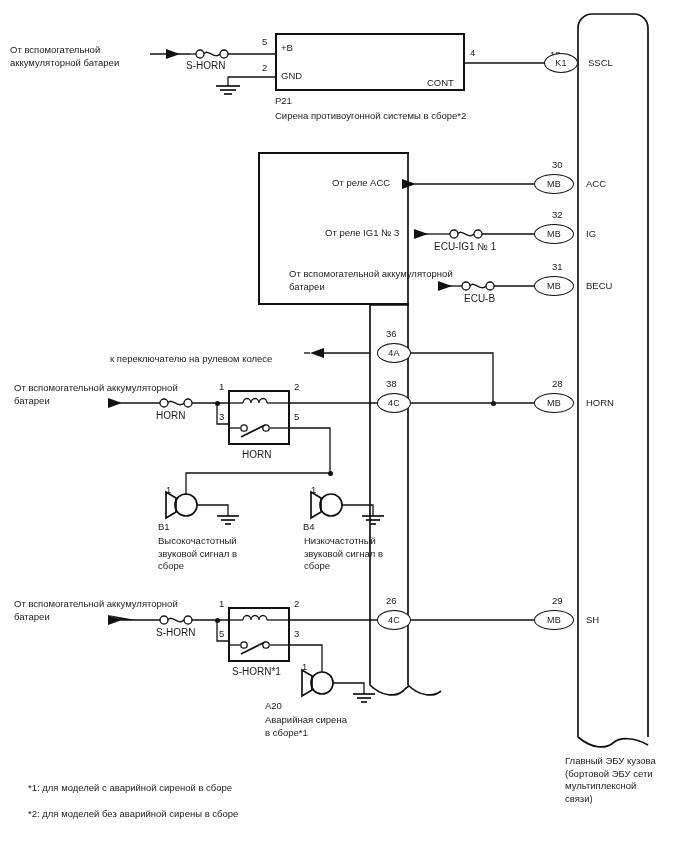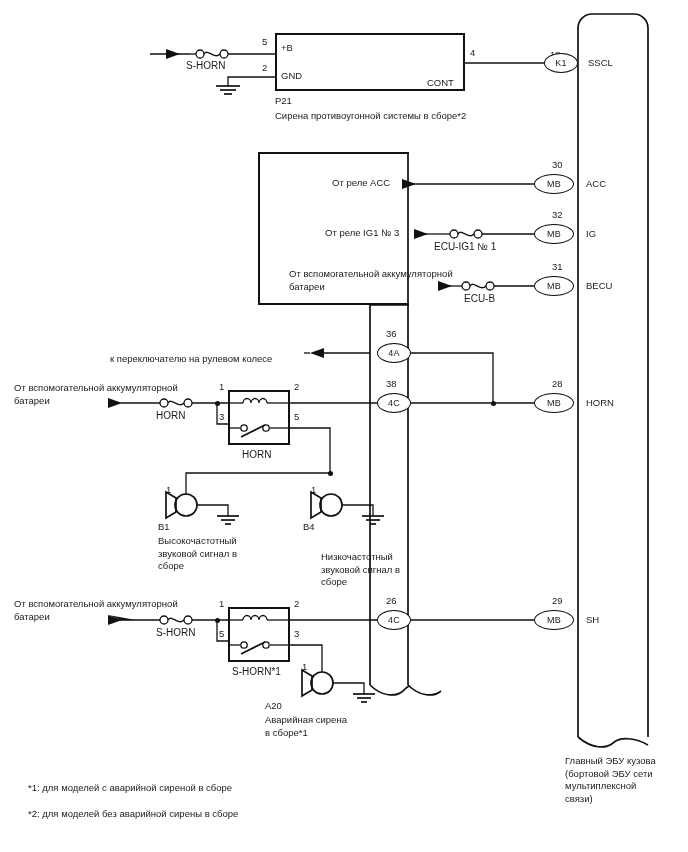--- a/index.html
+++ b/index.html
@@ -43,20 +43,22 @@
     <path class="st2" d="M408,685 C420,697 434,697 441,691"></path>
   </svg>
 
   <div class="box" style="left:258px;top:152px;width:151px;height:153px;border-right:none;"></div>
 
   <svg style="left:0;top:0;width:688px;height:852px;">
     <path class="st2" d="M409,305 L370,305 L370,685"></path>
     <path class="st2" d="M370,685 C382,697 396,697 403,691 C407,687 409,686 409,686"></path>
   </svg>
 
+  <div class="t" style="left:10px;top:44px;">От вспомогательной
+аккумуляторной батареи</div>
 
   <svg style="left:0;top:0;width:688px;height:852px;">
     <path class="st" d="M150,54 L190,54"></path>
     <path d="M166,49 L180,54 L166,59 Z" fill="#111"></path>
     <path class="st" d="M190,54 L196,54"></path>
     <path class="st" d="M228,54 L275,54"></path>
 
     <circle class="fillw" cx="200" cy="54" r="4"></circle>
     <circle class="fillw" cx="224" cy="54" r="4"></circle>
     <path class="st" d="M204,54 C208,48 214,60 220,54"></path>
@@ -220,21 +222,21 @@
   <div class="t" style="left:311px;top:484px;">1</div>
   <svg style="left:0;top:0;width:688px;height:852px;">
     <circle class="st2" cx="331" cy="505" r="11"></circle>
     <path class="st2" d="M321,498 L311,492 L311,518 L321,512 Z" fill="#fff"></path>
     <path class="st" d="M342,505 L373,505 L373,516"></path>
     <path class="st2" d="M362,516 L384,516"></path>
     <path class="st2" d="M366,520 L380,520"></path>
     <path class="st2" d="M370,524 L376,524"></path>
   </svg>
   <div class="t" style="left:303px;top:521px;">B4</div>
-  <div class="t" style="left:321px;top:535px;margin-top:16px;">Низкочастотный
+  <div class="t" style="left:304px;top:535px;">Низкочастотный
 звуковой сигнал в
 сборе</div>
 
   <div class="t" style="left:14px;top:598px;">От вспомогательной аккумуляторной
 батареи</div>
   <svg style="left:0;top:0;width:688px;height:852px;">
     <path class="st" d="M108,620 L122,620"></path>
     <path d="M108,615 L122,620 L136,620" fill="#111"></path>
     <path d="M108,615 L122,620 L108,625 Z" fill="#111"></path>
     <path class="st" d="M122,620 L160,620"></path>

